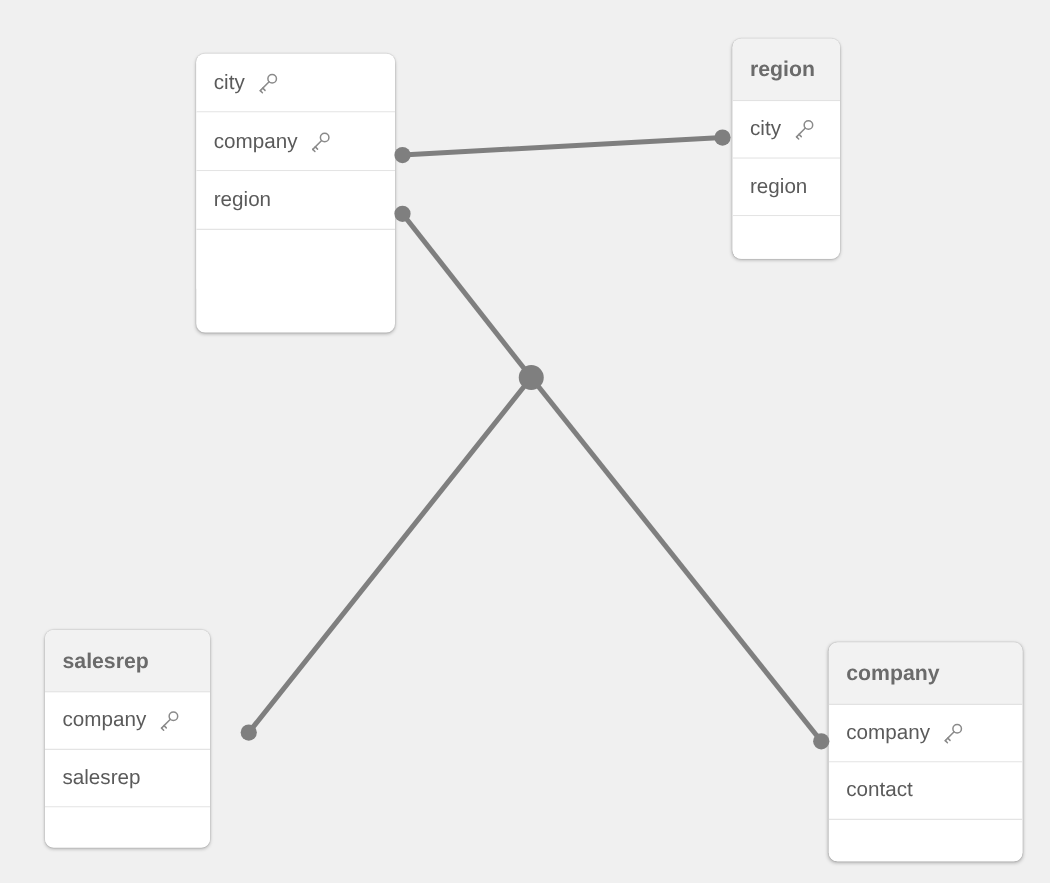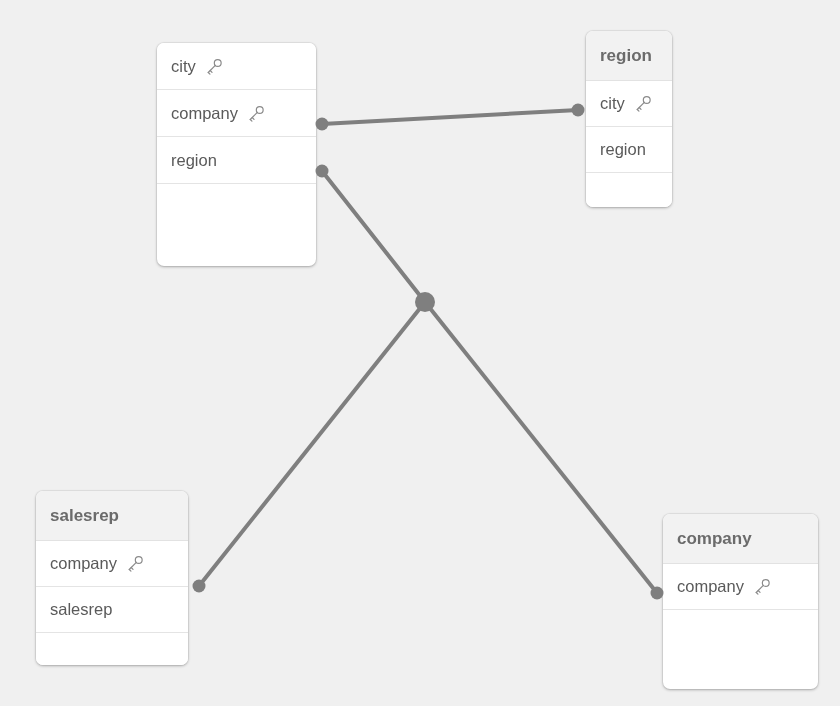--- a/index.html
+++ b/index.html
@@ -152,21 +152,21 @@
             </svg>
           </span>
         </div>
         <div class="field-row" style="height: 46px;">
           <span class="field-label">region</span>
         </div>
         <div class="field-row empty-row" style="height: 46px;">
           <span class="field-label"></span>
         </div>
       </div>
-      <div class="table-node" style="left: 36px; top: 491px; width: 152px; height: 174px;">
+      <div class="table-node" style="left: 36px; top: 504px; width: 132px; height: 174px;">
         <div class="table-header" style="height: 50px;">salesrep</div>
         <div class="field-row" style="height: 46px;">
           <span class="field-label">company</span>
           <span class="key-icon">
             <svg width="19" height="19" viewBox="0 0 20 20">
               <g fill="none" stroke="#8a8a8a" stroke-width="1.25" stroke-linecap="round" stroke-linejoin="round">
                 <circle cx="13.4" cy="6.3" r="3.6"></circle>
                 <path d="M10.85 8.85 L3.4 16.3"></path>
                 <path d="M5.5 14.2 L7.4 16.1"></path>
                 <path d="M3.4 16.3 L5.2 18.1"></path>
@@ -188,20 +188,23 @@
           <span class="key-icon">
             <svg width="19" height="19" viewBox="0 0 20 20">
               <g fill="none" stroke="#8a8a8a" stroke-width="1.25" stroke-linecap="round" stroke-linejoin="round">
                 <circle cx="13.4" cy="6.3" r="3.6"></circle>
                 <path d="M10.85 8.85 L3.4 16.3"></path>
                 <path d="M5.5 14.2 L7.4 16.1"></path>
                 <path d="M3.4 16.3 L5.2 18.1"></path>
               </g>
             </svg>
           </span>
+        </div>
+        <div class="field-row" style="height: 46px;">
+          <span class="field-label">contact</span>
         </div>
         <div class="field-row empty-row" style="height: 46px;">
           <span class="field-label"></span>
         </div>
       </div>
     </div>
 
 <div class="conn-dot" style="left: 322px; top: 124px;"></div>
     <div class="conn-dot" style="left: 322px; top: 171px;"></div>
     <div class="conn-dot" style="left: 578px; top: 110px;"></div>

